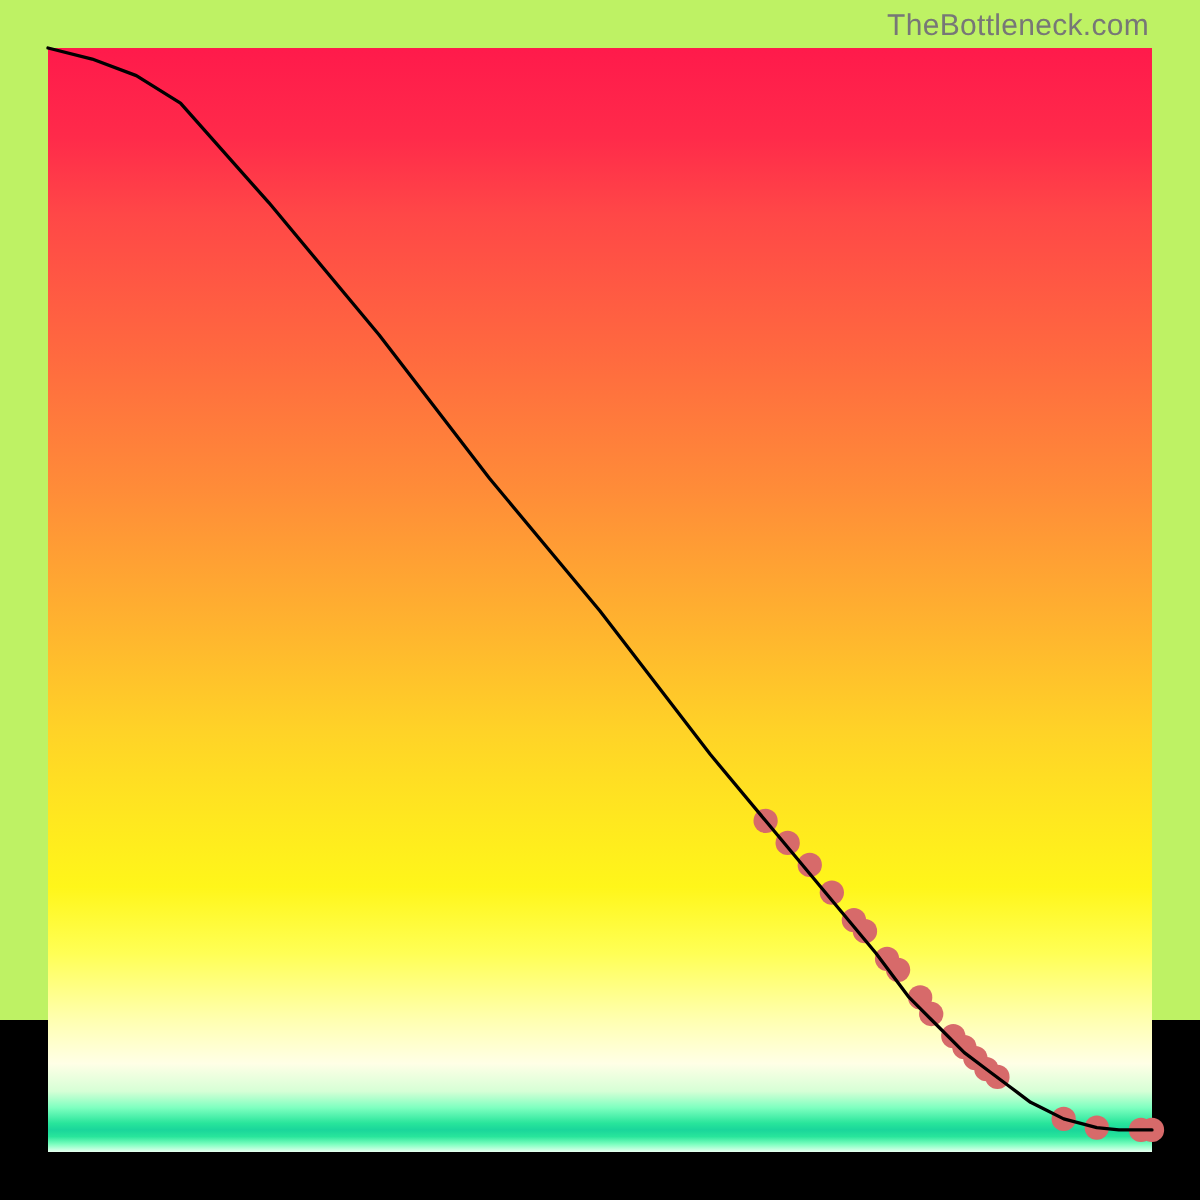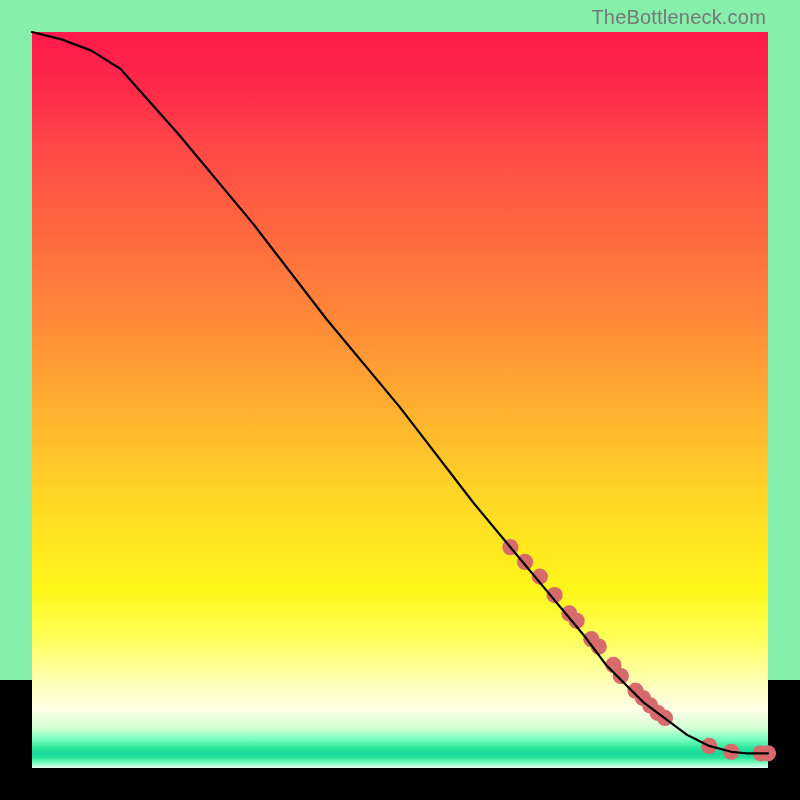--- a/index.html
+++ b/index.html
@@ -8,21 +8,21 @@
     width: 800px;
     height: 800px;
     background: #000;
     overflow: hidden;
     font-family: Arial, Helvetica, sans-serif;
   }
   .frame {
     position: relative;
     width: 800px;
     height: 680px;
-    background: #86efac;
+    background: #bef264;
   }
   .plot-area {
     position: absolute;
     left: 32px;
     top: 32px;
     width: 736px;
     height: 736px;
     
     background: linear-gradient(
       to bottom,

